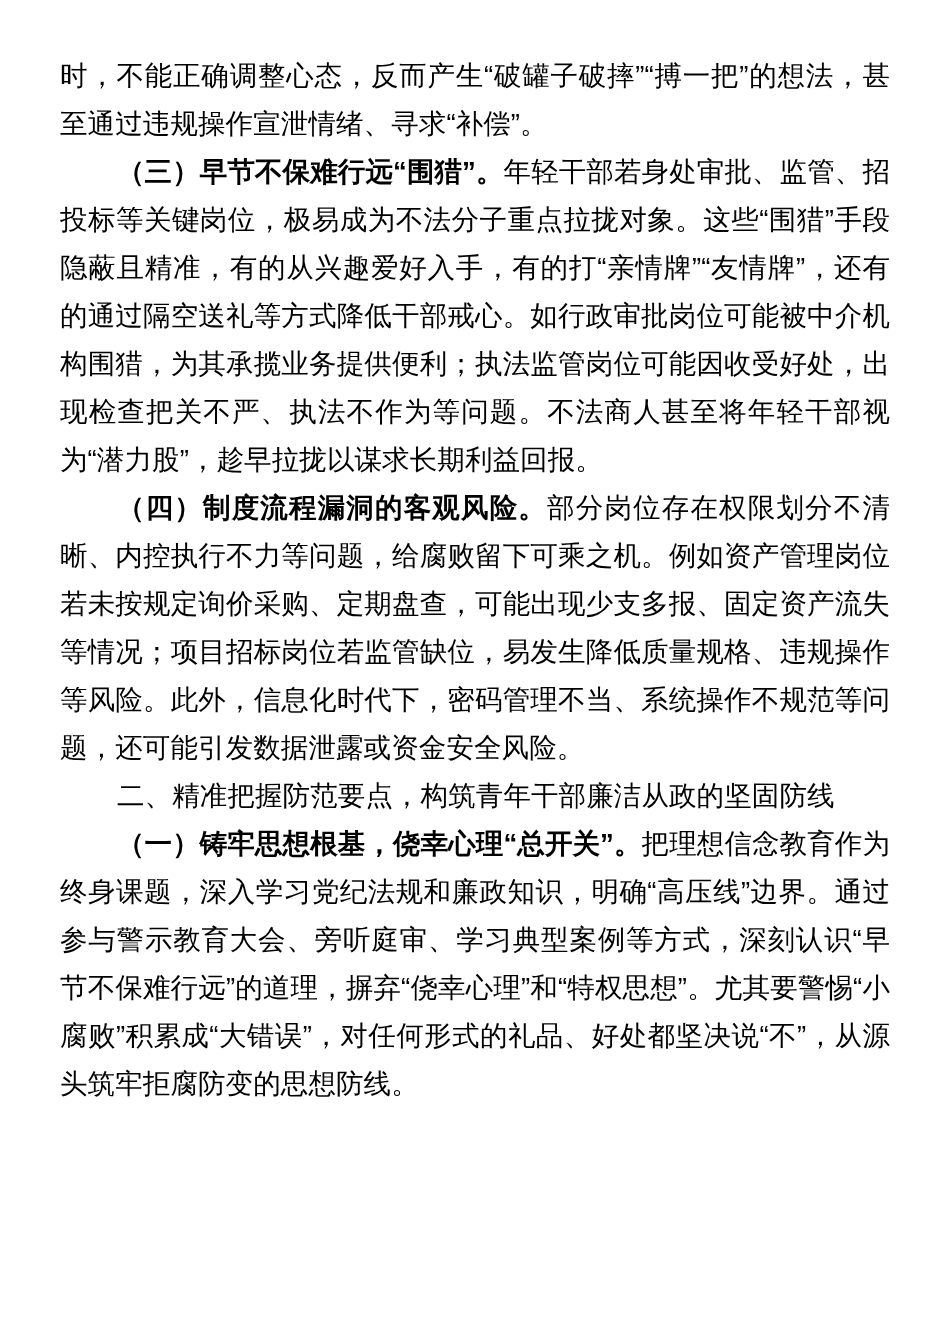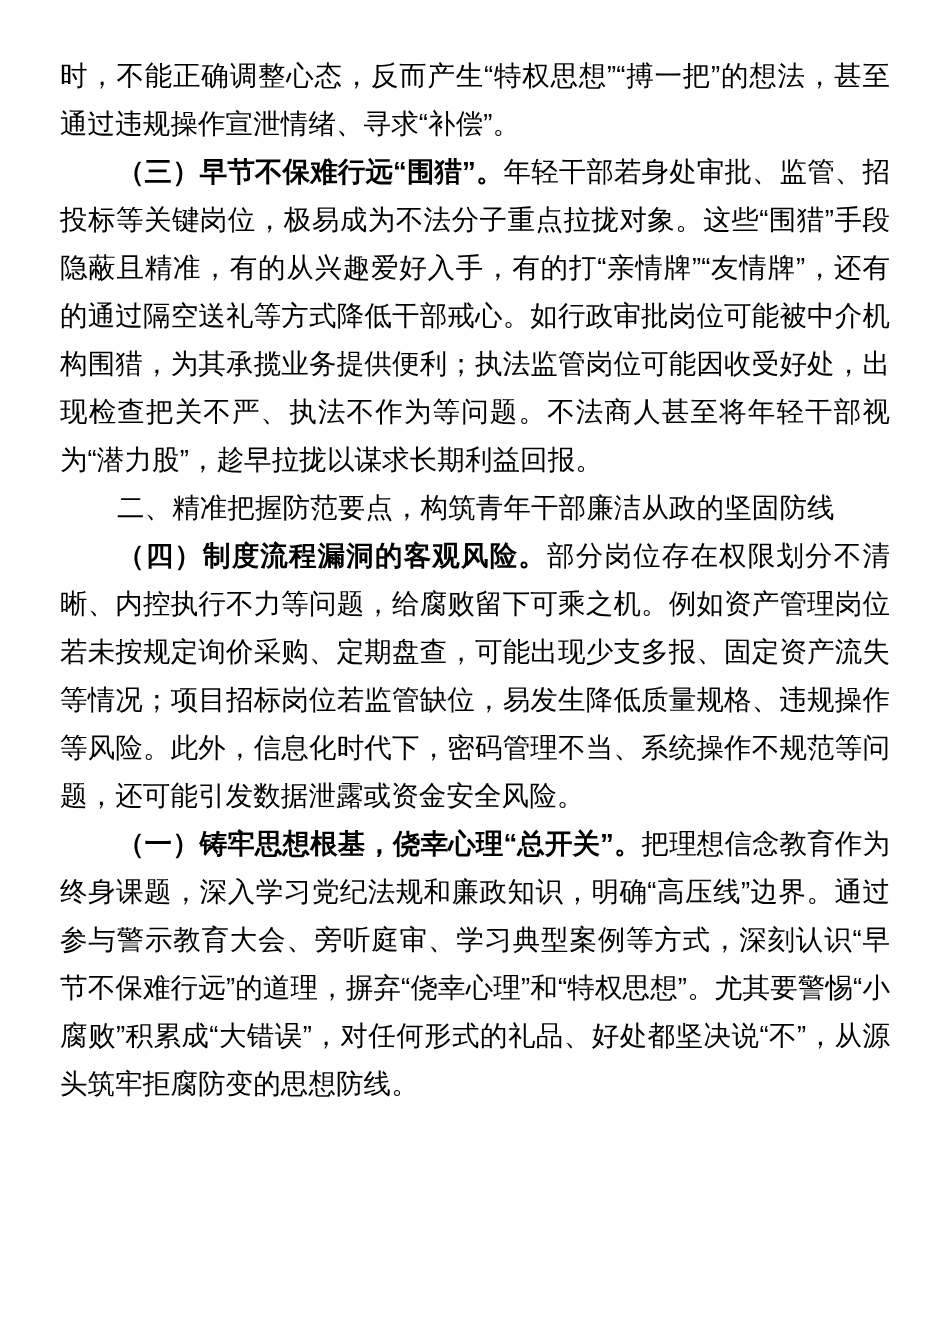--- a/index.html
+++ b/index.html
@@ -46,25 +46,25 @@
   .lead {
     font-weight: bold;
   }
 </style>
 </head>
 <body>
 
 <div id="page">
   <div class="doc-body">
 
-    <p class="para"><span>时，不能正确调整心态，反而产生“特权思想”“搏一把”的想法，甚至通过违规操作宣泄情绪、寻求“补偿”。</span></p>
+    <p class="para"><span>时，不能正确调整心态，反而产生“破罐子破摔”“搏一把”的想法，甚至通过违规操作宣泄情绪、寻求“补偿”。</span></p>
 
     <p class="para indent"><span class="lead">（三）早节不保难行远“围猎”。</span><span>年轻干部若身处审批、监管、招投标等关键岗位，极易成为不法分子重点拉拢对象。这些“围猎”手段隐蔽且精准，有的从兴趣爱好入手，有的打“亲情牌”“友情牌”，还有的通过隔空送礼等方式降低干部戒心。如行政审批岗位可能被中介机构围猎，为其承揽业务提供便利；执法监管岗位可能因收受好处，出现检查把关不严、执法不作为等问题。不法商人甚至将年轻干部视为“潜力股”，趁早拉拢以谋求长期利益回报。</span></p>
 
+    <p class="para indent"><span class="lead">（四）制度流程漏洞的客观风险。</span><span>部分岗位存在权限划分不清晰、内控执行不力等问题，给腐败留下可乘之机。例如资产管理岗位若未按规定询价采购、定期盘查，可能出现少支多报、固定资产流失等情况；项目招标岗位若监管缺位，易发生降低质量规格、违规操作等风险。此外，信息化时代下，密码管理不当、系统操作不规范等问题，还可能引发数据泄露或资金安全风险。</span></p>
+
     <p class="para indent"><span>二、精准把握防范要点，构筑青年干部廉洁从政的坚固防线</span></p>
-
-    <p class="para indent"><span class="lead">（四）制度流程漏洞的客观风险。</span><span>部分岗位存在权限划分不清晰、内控执行不力等问题，给腐败留下可乘之机。例如资产管理岗位若未按规定询价采购、定期盘查，可能出现少支多报、固定资产流失等情况；项目招标岗位若监管缺位，易发生降低质量规格、违规操作等风险。此外，信息化时代下，密码管理不当、系统操作不规范等问题，还可能引发数据泄露或资金安全风险。</span></p>
 
 
     <p class="para indent"><span class="lead">（一）铸牢思想根基，侥幸心理“总开关”。</span><span>把理想信念教育作为终身课题，深入学习党纪法规和廉政知识，明确“高压线”边界。通过参与警示教育大会、旁听庭审、学习典型案例等方式，深刻认识“早节不保难行远”的道理，摒弃“侥幸心理”和“特权思想”。尤其要警惕“小腐败”积累成“大错误”，对任何形式的礼品、好处都坚决说“不”，从源头筑牢拒腐防变的思想防线。</span></p>
 
   </div>
 </div>
 
 </body></html>

